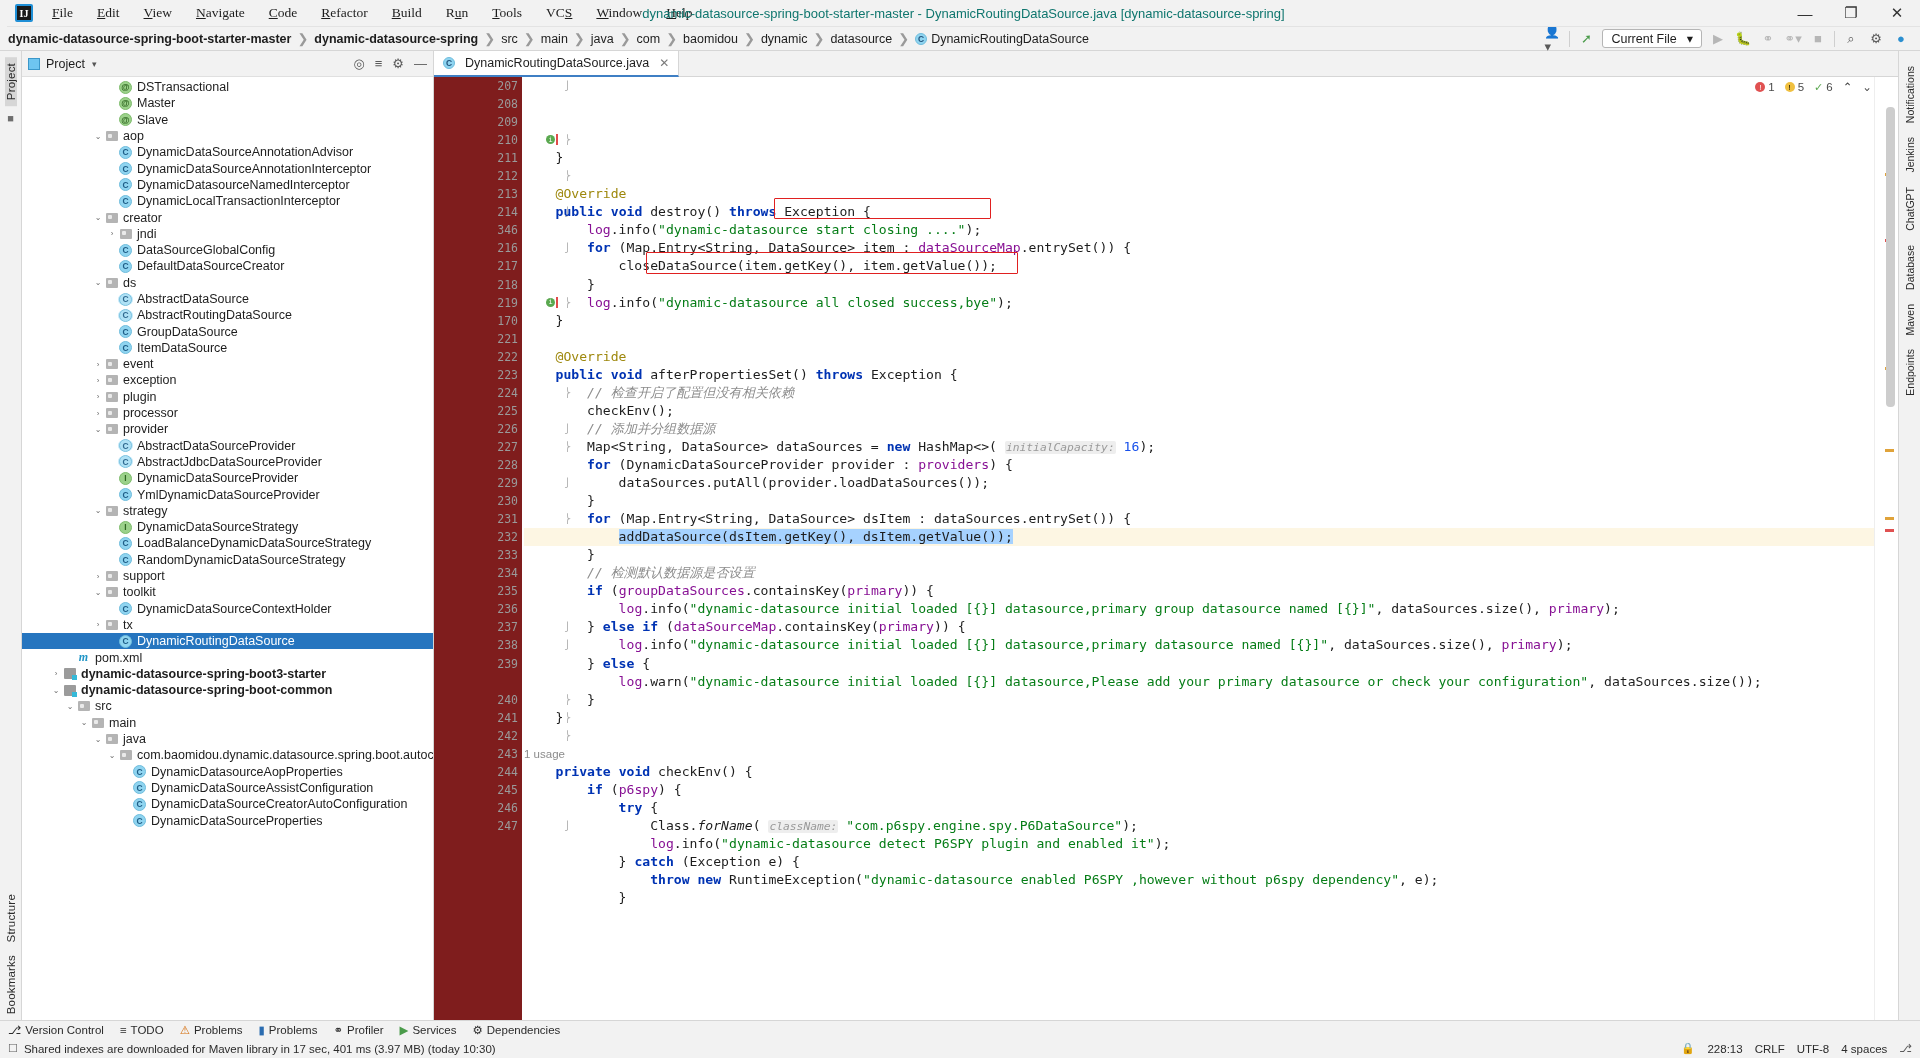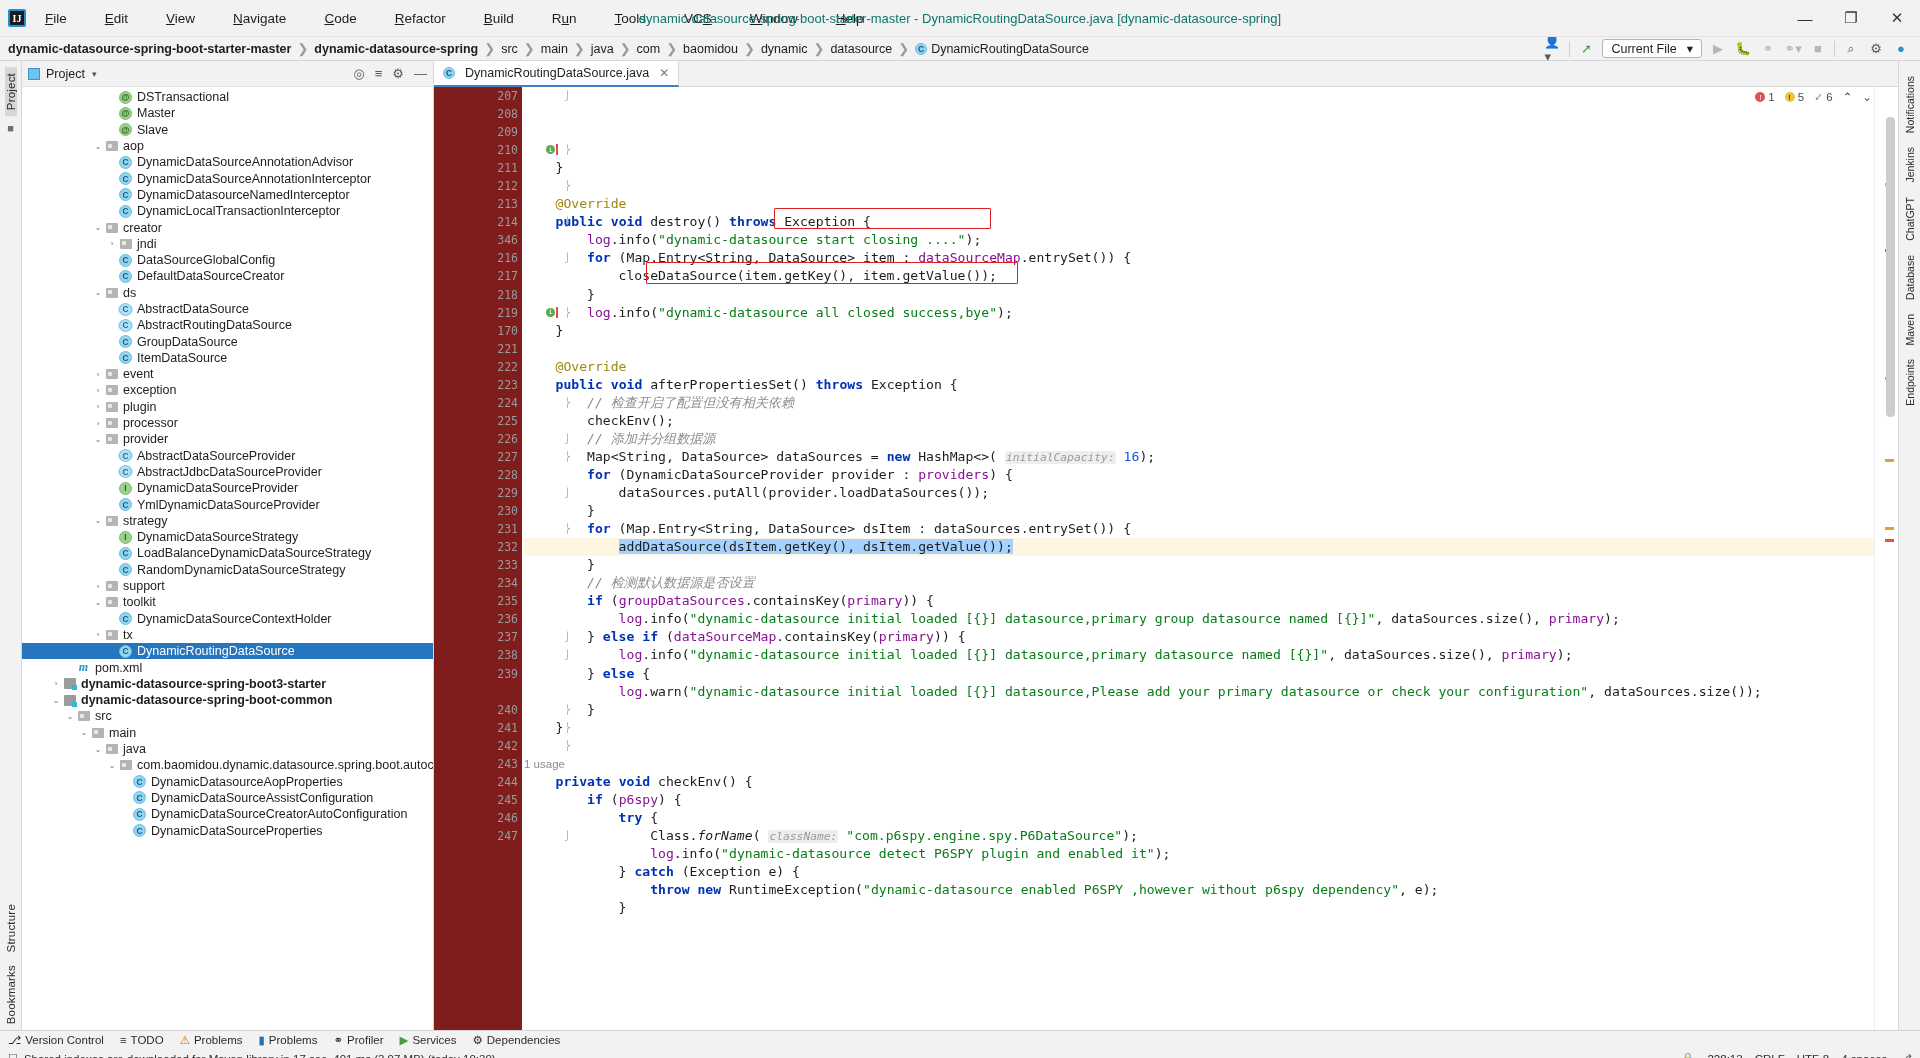--- a/index.html
+++ b/index.html
@@ -1,26 +1,26 @@
 <!DOCTYPE html>
 <html><head>
 <meta charset="utf-8">
 <style>
   * { box-sizing: border-box; margin:0; padding:0; }
   html,body{ width:1920px; height:1058px; overflow:hidden; background:#f2f2f2;
     font-family:"Liberation Sans", sans-serif; font-size:13px; color:#1d1d1d; }
 
   
-  .titlebar{ height:37px; background:#f2f2f2; display:flex; align-items:center;
-    border-bottom:1px solid #e3e3e3; position:relative; }
+  .titlebar{ height:27px; background:#f2f2f2; display:flex; align-items:center;
+    border-bottom:1px solid #e3e3e3; position:relative;margin-left:7px; }
   .ij-logo{ width:18px; height:18px; margin:0 10px 0 8px; background:#1a1a1a;
     border:2px solid #1f8fd6; border-radius:2px; color:#fff; font-size:10px;
     font-weight:bold; display:flex; align-items:center; justify-content:center;
     font-family:"Liberation Serif", serif; }
-  .menu{ display:flex; align-items:center; gap:20px; }
+  .menu{ display:flex; align-items:center; gap:6px;font-family:Liberation Serif, serif; }
   .menu .mi{ padding:3px 9px; font-size:13.5px; color:#1d1d1d; cursor:default;
     border-radius:3px; }
   .menu .mi u{ text-decoration:underline; }
   .win-title{ position:absolute; left:0; right:0; text-align:center;
     font-size:13px; color:#0f766e; pointer-events:none; }
   .win-ctrl{ margin-left:auto; display:flex; align-items:center; z-index:5; }
   .win-ctrl div{ width:46px; height:27px; display:flex; align-items:center;
     justify-content:center; font-size:15px; color:#333; }
 
   

